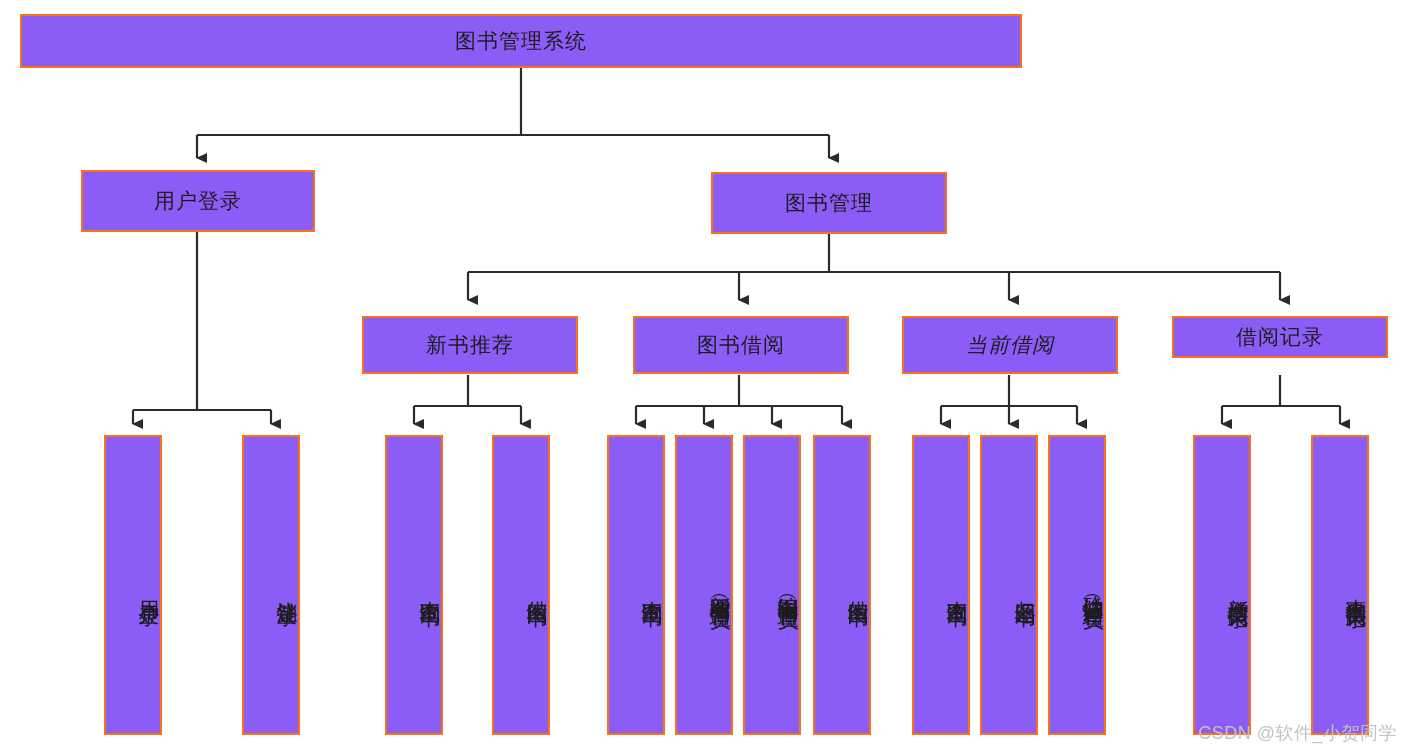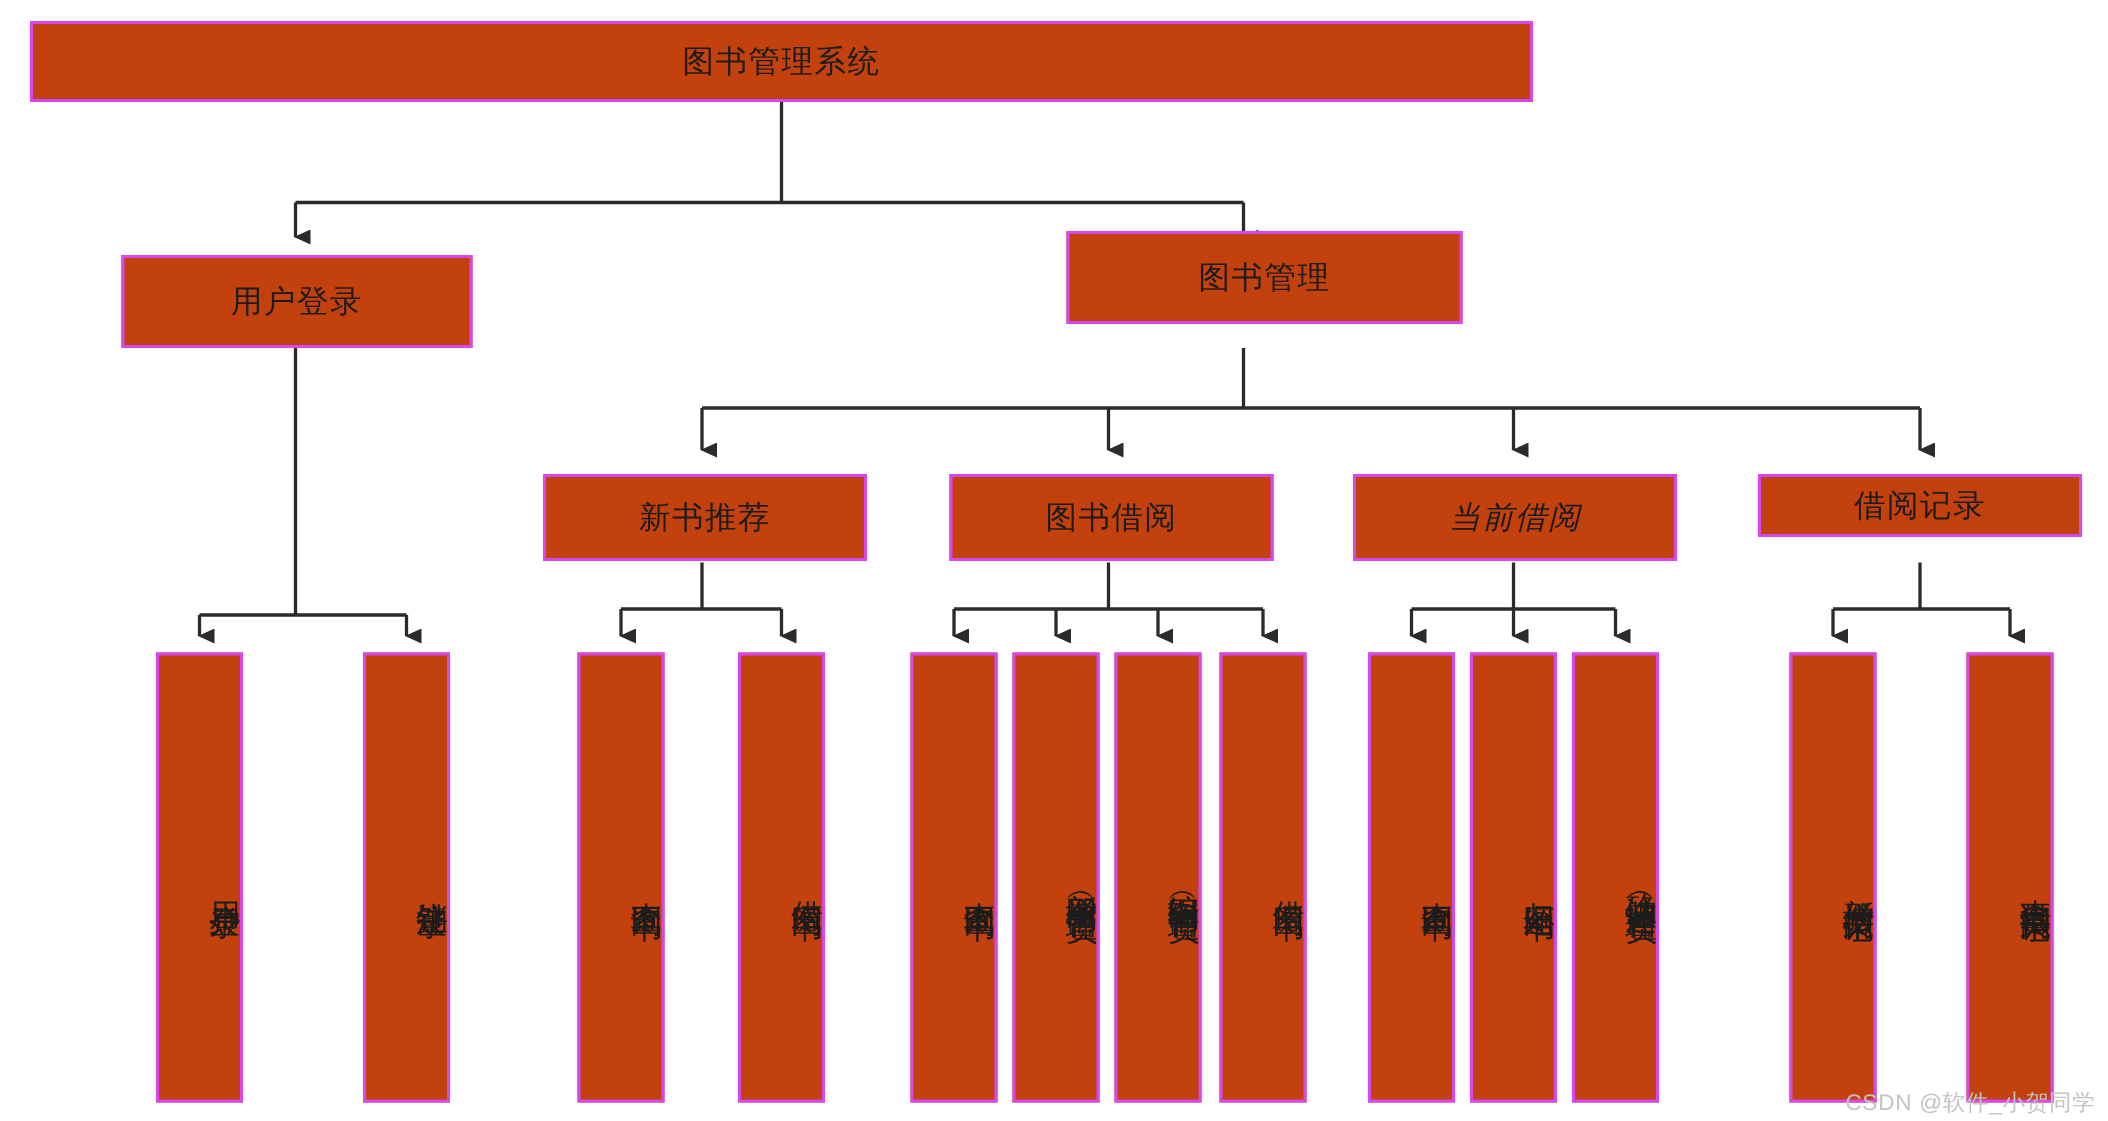--- a/index.html
+++ b/index.html
@@ -18,22 +18,22 @@
   svg.edges {
     position: absolute;
     left: 0;
     top: 0;
     width: 1405px;
     height: 747px;
   }
   .node {
     position: absolute;
     box-sizing: border-box;
-    border: 2px solid #d946ef;
-    background: #c2410c;
+    border: 2px solid #f97316;
+    background: #8b5cf6;
     display: flex;
     align-items: center;
     justify-content: center;
     color: #1c1c1c;
   }
   .node.h {
     font-size: 21px;
     letter-spacing: 1px;
   }
   .node.v {
@@ -50,21 +50,21 @@
     writing-mode: vertical-rl;
     text-orientation: upright;
     display: block;
     white-space: nowrap;
   }
   .node .htext { white-space: nowrap; }
   .watermark {
     position: absolute;
     right: 8px;
     bottom: 2px;
-    font-size: 15px;
+    font-size: 18px;
     color: #c3c3c3;
     white-space: nowrap;
     letter-spacing: 0.5px;
   }
 </style>
 </head>
 <body>
 
 <div id="canvas">
 
@@ -120,21 +120,21 @@
     </g>
   </svg>
 
   <div class="node h" style="left:20px; top:14px; width:1002px; height:54px;">
     <span class="htext">图书管理系统</span>
   </div>
 
   <div class="node h" style="left:81px; top:170px; width:234px; height:62px;">
     <span class="htext">用户登录</span>
   </div>
-  <div class="node h" style="left:711px; top:154px; width:264px; height:62px;">
+  <div class="node h" style="left:711px; top:172px; width:236px; height:62px;">
     <span class="htext">图书管理</span>
   </div>
 
   <div class="node h" style="left:362px; top:316px; width:216px; height:58px;">
     <span class="htext">新书推荐</span>
   </div>
   <div class="node h" style="left:633px; top:316px; width:216px; height:58px;justify-content:center;">
     <span class="htext">图书借阅</span>
   </div>
   <div class="node h" style="left:902px; top:316px; width:216px; height:58px;font-style:italic;">

